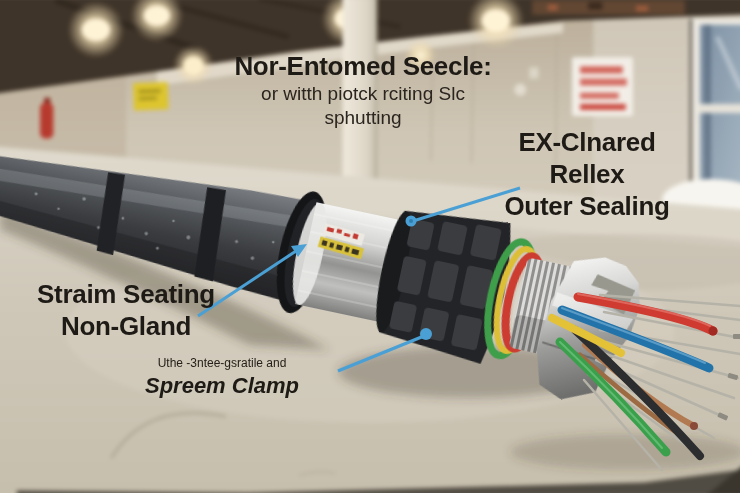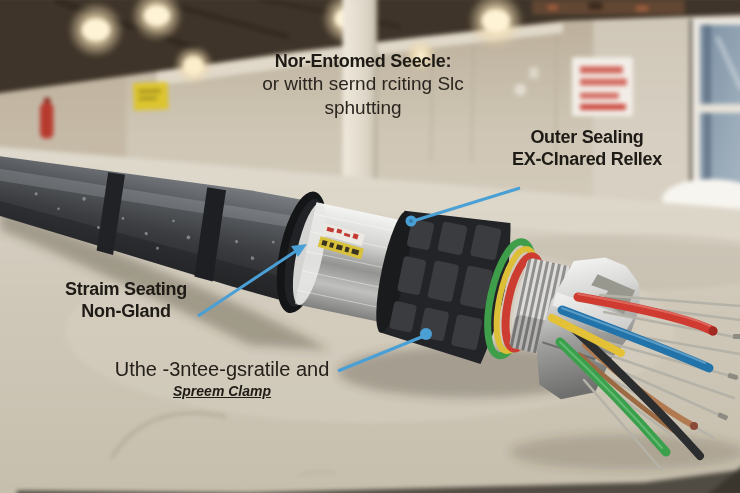--- a/index.html
+++ b/index.html
@@ -11,28 +11,28 @@
   .bg{
     position:absolute;inset:0;
     filter:blur(2.2px);
     transform:scale(1.015);
   }
   .fg-svg{position:absolute;inset:0;}
   .label{
     position:absolute;text-align:center;color:#1e1a15;z-index:5;
     line-height:1.24;
   }
-  .label .bold{font-weight:bold;font-size:18px;letter-spacing:-0.3px;}
+  .label .bold{font-weight:bold;font-size:26px;letter-spacing:-0.3px;}
   .label .reg{font-weight:400;font-size:19px;color:#2a251f;}
   .label-top{left:228px;top:50px;width:270px;}
   .label-right{left:478px;top:126px;width:218px;}
   .label-left{left:24px;top:278px;width:204px;}
   .label-bottom{left:90px;top:356px;width:264px;}
-  .label-bottom .reg{font-size:20px;line-height:1.32;color:#252019;}
-  .label-bottom .clamp{font-weight:bold;font-style:italic;font-size:14px;line-height:1.3;text-decoration:underline;}
+  .label-bottom .reg{font-size:12px;line-height:1.32;color:#252019;}
+  .label-bottom .clamp{font-weight:bold;font-style:italic;font-size:22px;line-height:1.3;}
 </style>
 </head>
 <body>
 
 <div class="scene">
 
   <div class="bg">
     <svg width="740" height="493" viewBox="0 0 740 493">
       <defs>
         <linearGradient id="wallG" x1="0" y1="0" x2="0" y2="1">
@@ -338,27 +338,27 @@
       </g>
       <g>
         <line x1="338" y1="371" x2="424" y2="336" stroke="#4aa0d4" stroke-width="3.5"></line>
         <circle cx="426" cy="334" r="6" fill="#4aa0d4"></circle>
       </g>
     </g>
   </svg>
 
   <div class="label label-top">
     <div class="bold">Nor-Entomed Seecle:</div>
-    <div class="reg">or witth sernd rciting Slc</div>
+    <div class="reg">or witth piotck rciting Slc</div>
     <div class="reg">sphutting</div>
   </div>
 
   <div class="label label-right">
+    <div class="bold">EX-Clnared Rellex</div>
     <div class="bold">Outer Sealing</div>
-    <div class="bold">EX-Clnared Rellex</div>
   </div>
 
   <div class="label label-left">
     <div class="bold">Straim Seating</div>
     <div class="bold">Non-Gland</div>
   </div>
 
   <div class="label label-bottom">
     <div class="reg">Uthe -3ntee-gsratile and</div>
     <div class="clamp">Spreem Clamp</div>

